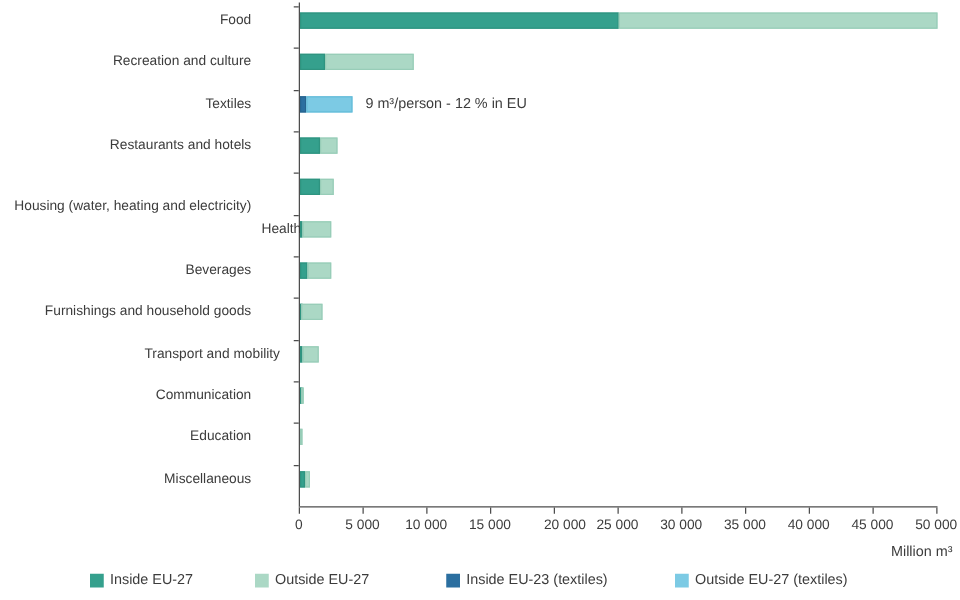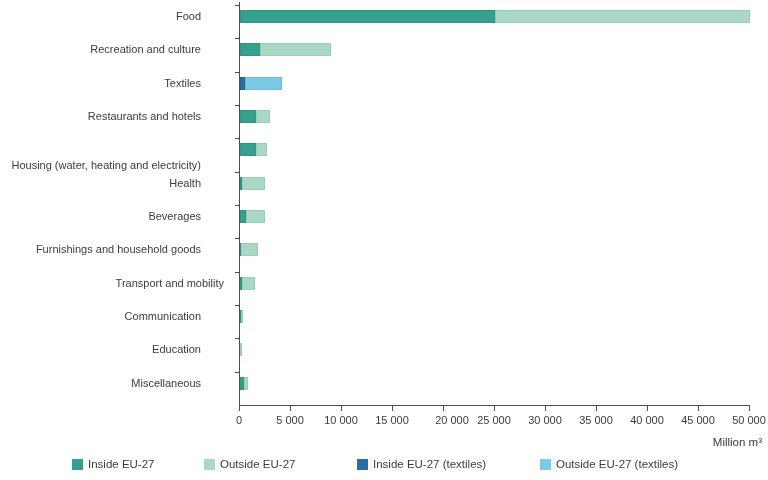--- a/index.html
+++ b/index.html
@@ -34,21 +34,21 @@
       <div class="seg" style="left: 259.9px; top: 43.3333px; width: 71.4px; height: 13px; background: rgb(171, 216, 197); border: 1px solid rgb(152, 205, 184);"></div>
       <div class="cat-label" style="top: 76.6667px;">Textiles</div>
       <div class="seg" style="left: 239.5px; top: 76.6667px; width: 5.1px; height: 13px; background: rgb(43, 111, 160); border: 1px solid rgb(38, 100, 143);"></div>
       <div class="seg" style="left: 244.6px; top: 76.6667px; width: 37.74px; height: 13px; background: rgb(124, 202, 228); border: 1px solid rgb(100, 188, 217);"></div>
       <div class="cat-label" style="top: 110px;">Restaurants and hotels</div>
       <div class="seg" style="left: 239.5px; top: 110px; width: 16.32px; height: 13px; background: rgb(53, 160, 141); border: 1px solid rgb(47, 148, 128);"></div>
       <div class="seg" style="left: 255.82px; top: 110px; width: 14.28px; height: 13px; background: rgb(171, 216, 197); border: 1px solid rgb(152, 205, 184);"></div>
       <div class="cat-label" style="top: 143.333px; margin-top: 16px;">Housing (water, heating and electricity)</div>
       <div class="seg" style="left: 239.5px; top: 143.333px; width: 16.32px; height: 13px; background: rgb(53, 160, 141); border: 1px solid rgb(47, 148, 128);"></div>
       <div class="seg" style="left: 255.82px; top: 143.333px; width: 11.22px; height: 13px; background: rgb(171, 216, 197); border: 1px solid rgb(152, 205, 184);"></div>
-      <div class="cat-label" style="top: 176.667px;">Health</div>
+      <div class="cat-label" style="top: 176.667px; margin-left: 40px;">Health</div>
       <div class="seg" style="left: 239.5px; top: 176.667px; width: 2.04px; height: 13px; background: rgb(53, 160, 141); border: 1px solid rgb(47, 148, 128);"></div>
       <div class="seg" style="left: 241.54px; top: 176.667px; width: 23.46px; height: 13px; background: rgb(171, 216, 197); border: 1px solid rgb(152, 205, 184);"></div>
       <div class="cat-label" style="top: 210px;">Beverages</div>
       <div class="seg" style="left: 239.5px; top: 210px; width: 6.12px; height: 13px; background: rgb(53, 160, 141); border: 1px solid rgb(47, 148, 128);"></div>
       <div class="seg" style="left: 245.62px; top: 210px; width: 19.38px; height: 13px; background: rgb(171, 216, 197); border: 1px solid rgb(152, 205, 184);"></div>
       <div class="cat-label" style="top: 243.333px;">Furnishings and household goods</div>
       <div class="seg" style="left: 239.5px; top: 243.333px; width: 1.53px; height: 13px; background: rgb(53, 160, 141); border: 1px solid rgb(47, 148, 128);"></div>
       <div class="seg" style="left: 241.03px; top: 243.333px; width: 16.83px; height: 13px; background: rgb(171, 216, 197); border: 1px solid rgb(152, 205, 184);"></div>
       <div class="cat-label" style="top: 276.667px; margin-left: 23px;">Transport and mobility</div>
       <div class="seg" style="left: 239.5px; top: 276.667px; width: 2.04px; height: 13px; background: rgb(53, 160, 141); border: 1px solid rgb(47, 148, 128);"></div>
@@ -95,24 +95,25 @@
       <div class="xticklabel" style="left: 341px;">10 000</div>
       <div class="xticklabel" style="left: 392px;">15 000</div>
       <div class="xticklabel" style="left: 452px;">20 000</div>
       <div class="xticklabel" style="left: 494px;">25 000</div>
       <div class="xticklabel" style="left: 545px;">30 000</div>
       <div class="xticklabel" style="left: 596px;">35 000</div>
       <div class="xticklabel" style="left: 647px;">40 000</div>
       <div class="xticklabel" style="left: 698px;">45 000</div>
       <div class="xticklabel" style="left: 749px;">50 000</div>
     </div>
+  <div class="annotation" id="annotation" style="left: 292.34px; top: 76.6667px;">9 m³/person - 12 % in EU</div>
   <div class="xlabel">Million m³</div>
   <div id="legend">
       <div class="lg-sw" style="left: 72px; background: rgb(53, 160, 141);"></div>
       <div class="lg-lb" style="left: 88px;">Inside EU-27</div>
       <div class="lg-sw" style="left: 204px; background: rgb(171, 216, 197);"></div>
       <div class="lg-lb" style="left: 220px;">Outside EU-27</div>
       <div class="lg-sw" style="left: 357px; background: rgb(43, 111, 160);"></div>
-      <div class="lg-lb" style="left: 373px;">Inside EU-27 (textiles)</div>
+      <div class="lg-lb" style="left: 373px;">Inside EU-23 (textiles)</div>
       <div class="lg-sw" style="left: 540px; background: rgb(124, 202, 228);"></div>
       <div class="lg-lb" style="left: 556px;">Outside EU-27 (textiles)</div>
     </div>
 </div>
 
 </body></html>

